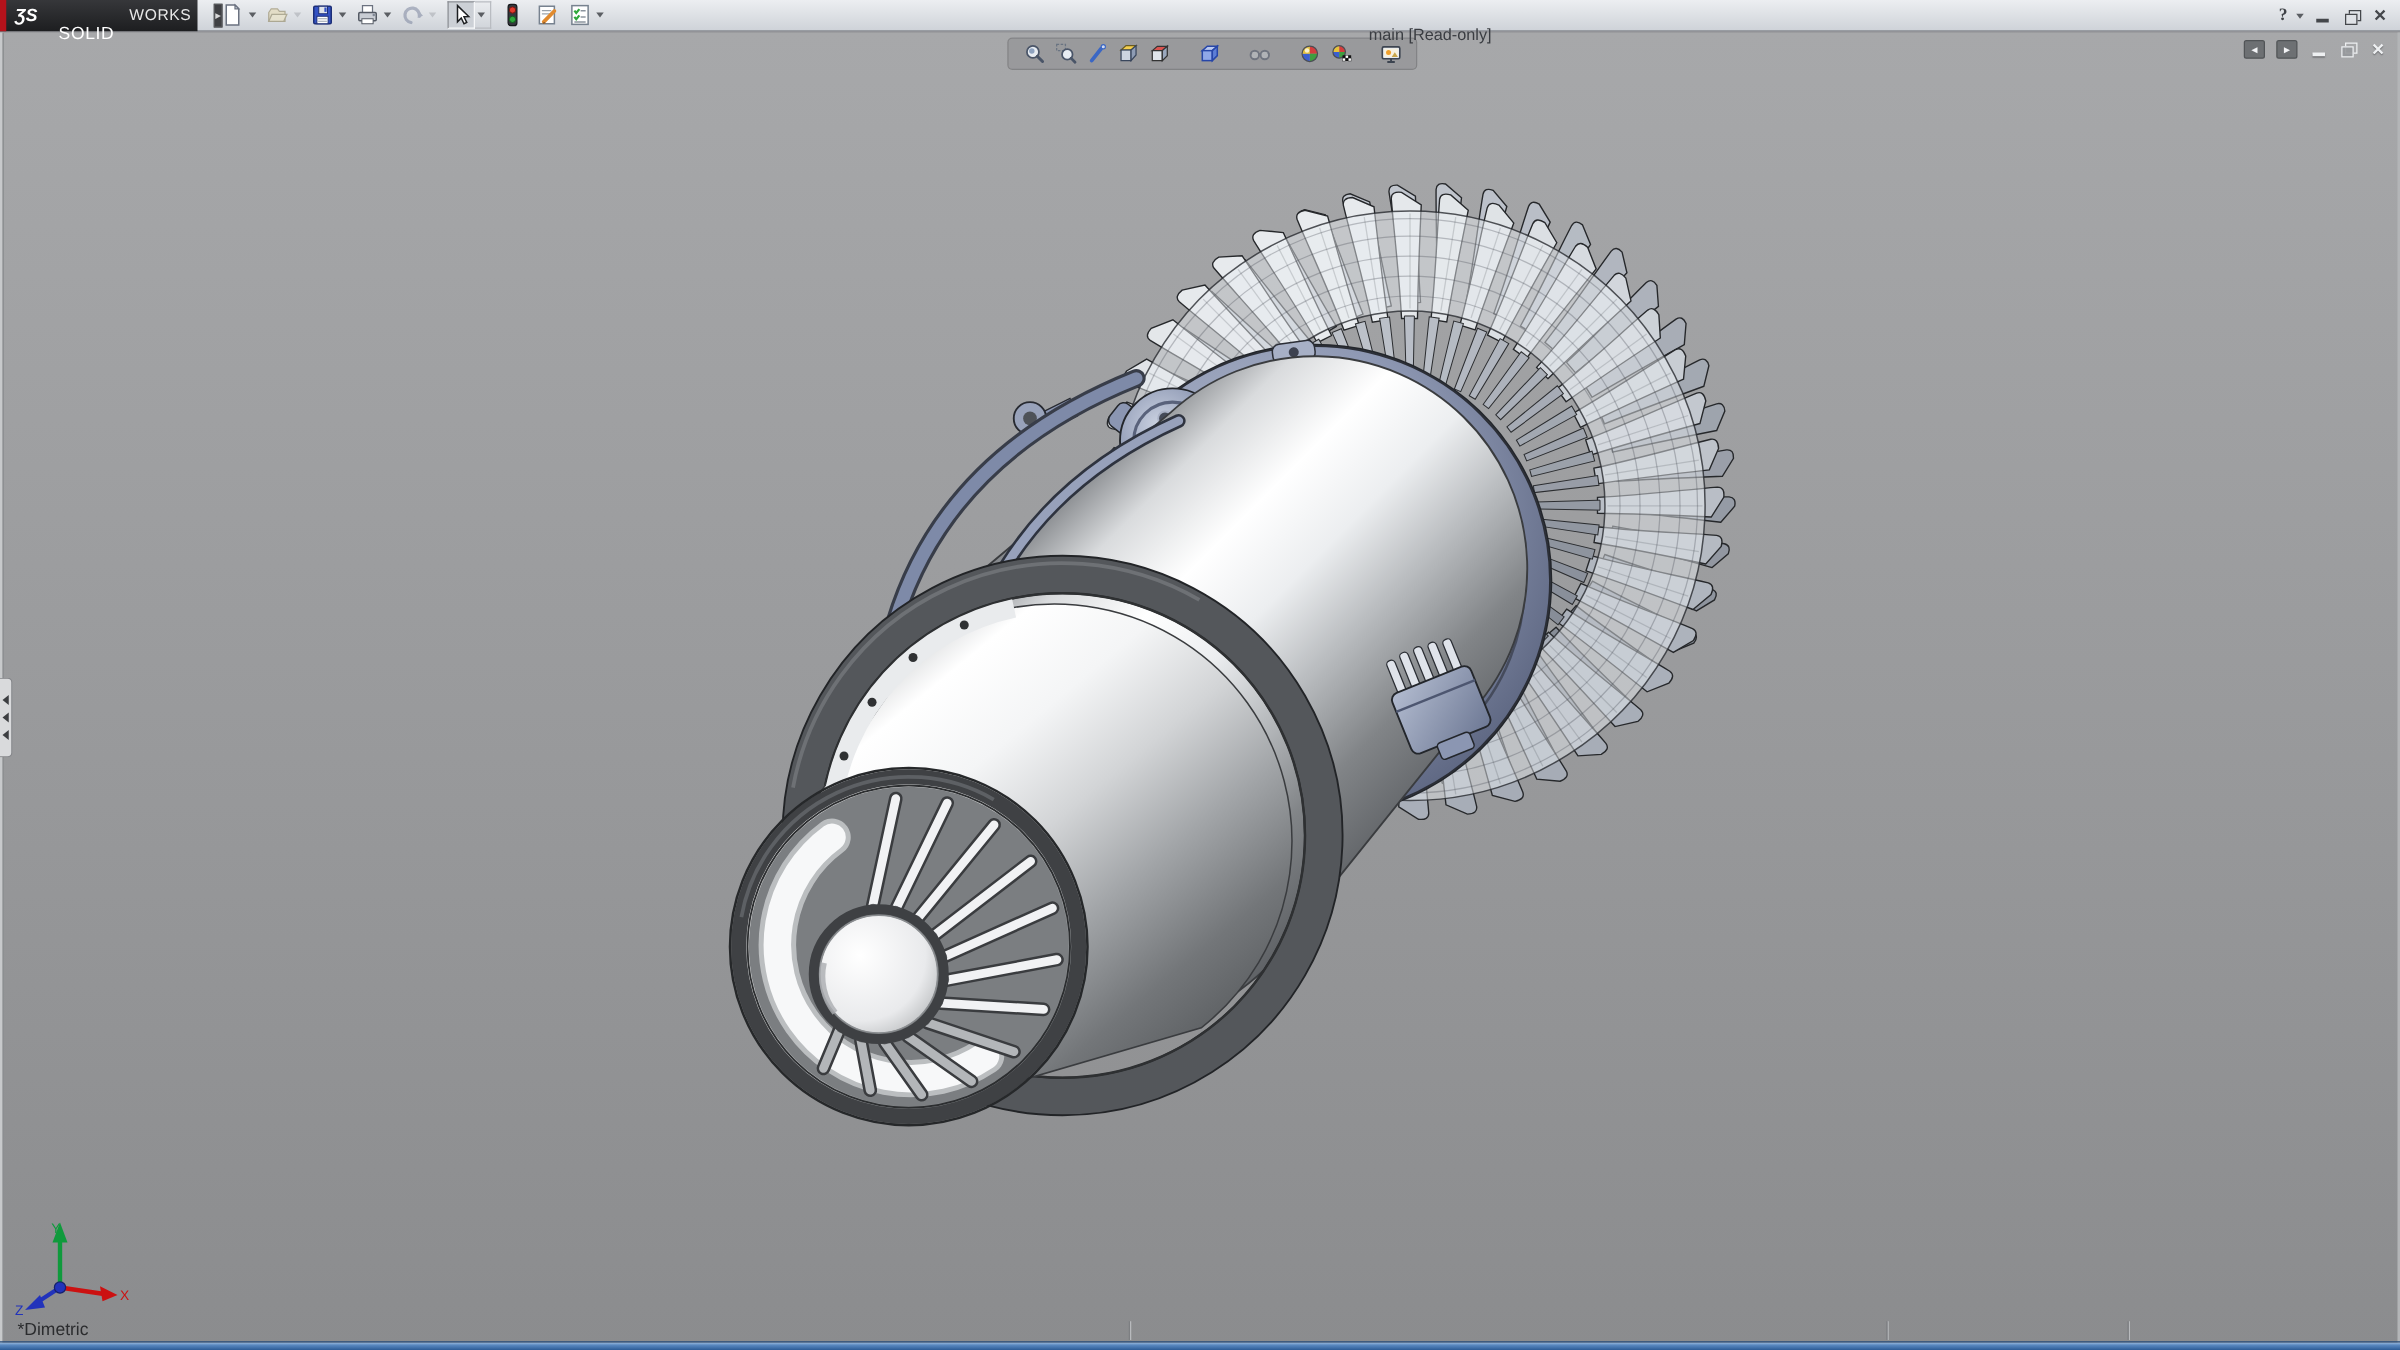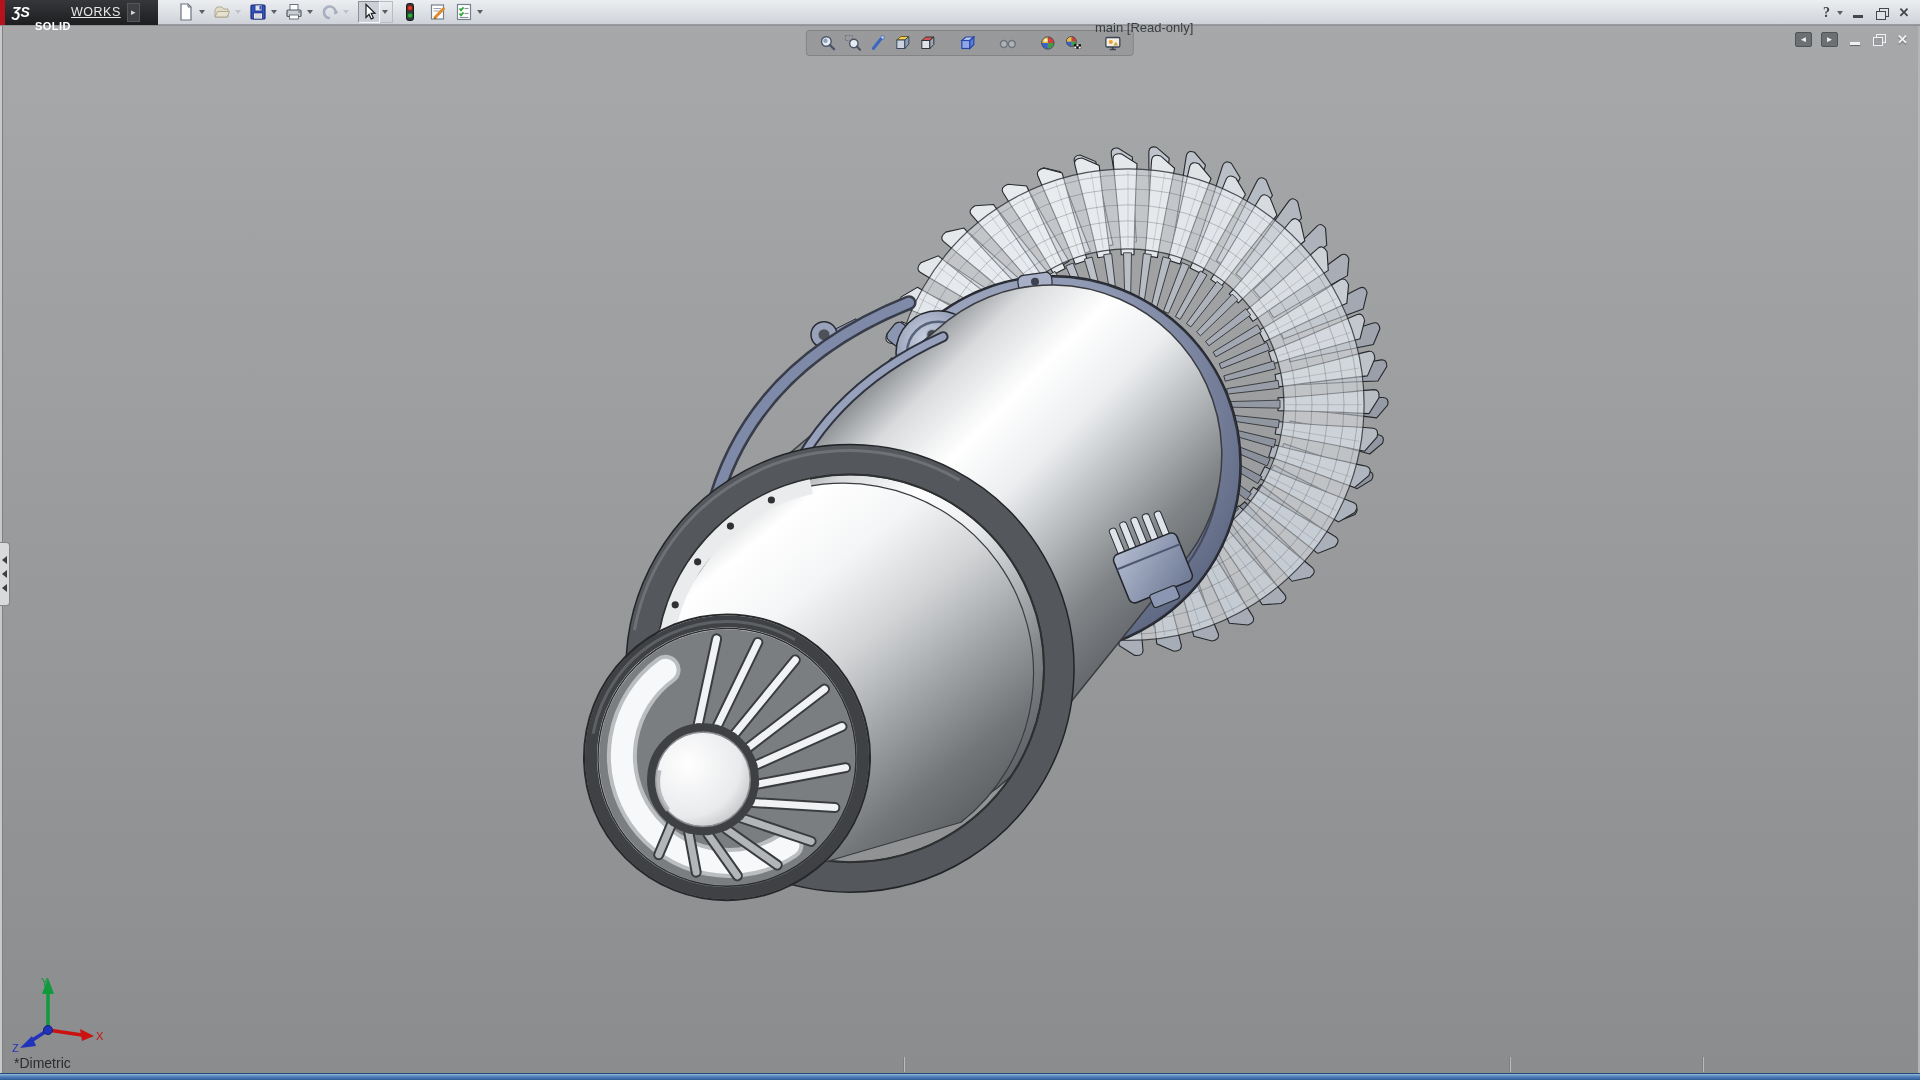--- a/index.html
+++ b/index.html
@@ -4,25 +4,25 @@
 <style>
   html,body{margin:0;padding:0;width:1920px;height:1080px;overflow:hidden;
     font-family:"Liberation Sans",sans-serif;background:#909194;}
   *{box-sizing:border-box;}
 
   
   .titlebar{position:absolute;left:0;top:0;width:1920px;height:25px;
     background:linear-gradient(180deg,#eceef1 0%,#dfe2e6 45%,#cfd3d9 100%);
     border-bottom:1px solid #989ca2;display:flex;align-items:center;z-index:50;}
   .logo{position:relative;width:158px;height:25px;flex:0 0 auto;
-    background:linear-gradient(180deg,#36373a,#1d1e20);display:flex;align-items:center;}
+    background:linear-gradient(180deg,#36373a,#1d1e20);display:flex;align-items:center;gap:12px;}
   .logo .redstrip{position:absolute;left:0;top:0;width:5px;height:25px;background:#b5121b;}
   .logo .glyph{color:#fff;font-size:14px;font-style:italic;font-weight:700;margin-left:12px;letter-spacing:0;}
-  .logo .btxt{color:#fff;font-size:11px;font-weight:700;letter-spacing:.5px;margin-left:5px;margin-top:28px;}
-  .logo .ltxt{color:#e8e8e8;font-size:12.5px;font-weight:400;letter-spacing:.5px;text-decoration:underline;}
+  .logo .btxt{color:#fff;font-size:14px;font-weight:400;letter-spacing:.5px;margin-left:5px;margin-top:28px;}
+  .logo .ltxt{color:#e8e8e8;font-size:12.5px;font-weight:400;letter-spacing:.5px;}
   .logo-expand{width:13px;height:19px;margin-left:6px;background:#3f4043;border:1px solid #56575a;
     color:#d8d8d8;font-size:9px;line-height:17px;text-align:center;cursor:pointer;}
   .maintb{display:flex;align-items:center;margin-left:16px;height:25px;}
   .tbtn{display:flex;align-items:center;height:24px;padding:0 1px;}
   .tbtn .ic{width:22px;height:22px;display:flex;align-items:center;justify-content:center;}
   .caret{width:0;height:0;border-left:3.5px solid transparent;border-right:3.5px solid transparent;
     border-top:4px solid #5b5e63;margin:0 4px 0 2px;}
   .caret.dis{border-top-color:#a7aab0;}
   .pressed{background:#ccd0d6;border:1px solid #8e9196;border-bottom-color:#f6f7f9;border-right-color:#f6f7f9;}
   .caretcell{height:22px;display:flex;align-items:center;border:1px solid #b9bcc1;border-left:none;}

